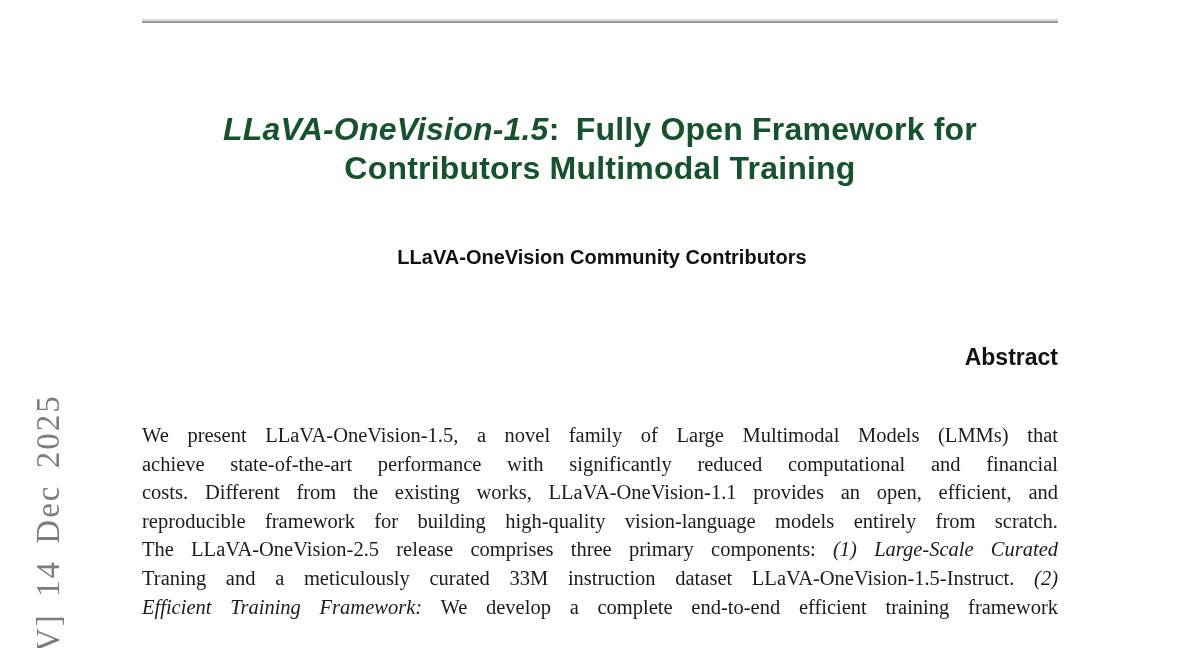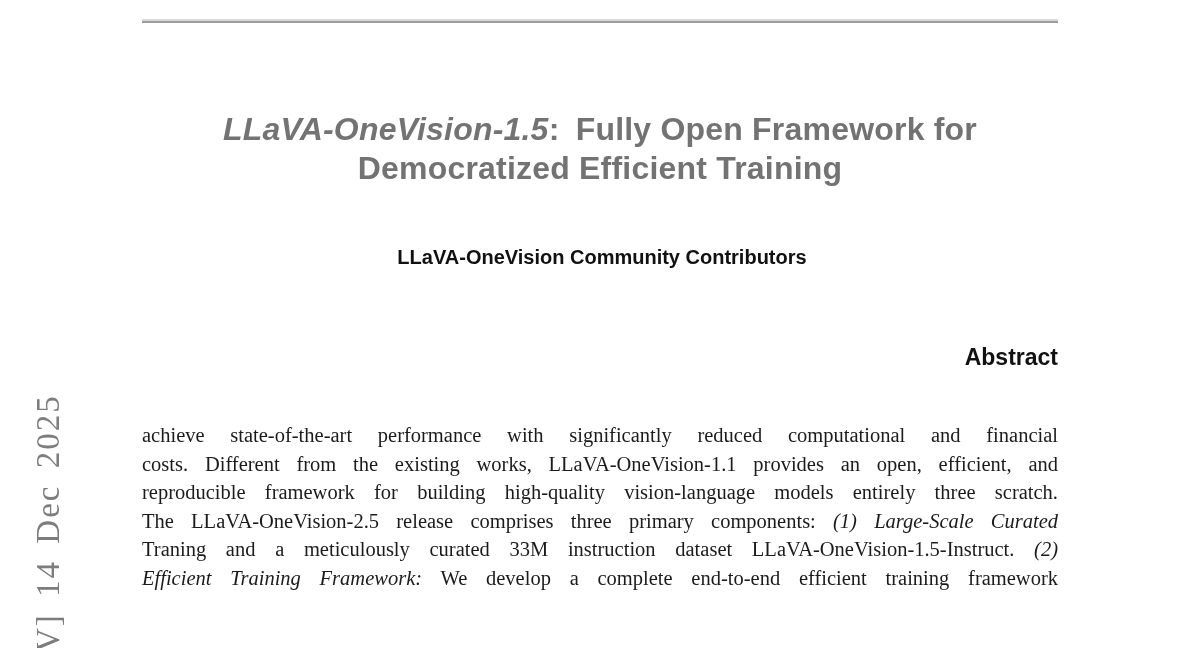--- a/index.html
+++ b/index.html
@@ -23,21 +23,21 @@
   }
   .paper-title {
     position: absolute;
     left: 142px; top: 110px;
     width: 916px;
     text-align: center;
     font-family: "Liberation Sans", sans-serif;
     font-weight: bold;
     font-size: 32px;
     line-height: 39px;
-    color: #737373;
+    color: #14532d;
     letter-spacing: 0.2px;
   }
   .paper-title .italic { font-style: italic; }
   .authors {
     position: absolute;
     left: 144px; top: 246px;
     width: 916px;
     text-align: center;
     font-family: "Liberation Sans", sans-serif;
     font-weight: bold;
@@ -86,31 +86,32 @@
 </style>
 </head>
 <body>
 
 <div class="page">
 
   <div class="top-rule"></div>
 
   <div class="paper-title">
     <span class="italic">LLaVA-OneVision-1.5</span><span>: Fully Open Framework for</span><br>
-    <span>Democratized Efficient Training</span>
+    <span>Contributors Multimodal Training</span>
   </div>
 
   <div class="authors">LLaVA-OneVision Community Contributors</div>
 
   <div class="abstract-heading">Abstract</div>
 
   <div class="abstract-body">
+      <div class="abstract-line"><span>We present LLaVA-OneVision-1.5, a novel family of Large Multimodal Models (LMMs) that</span></div>
       <div class="abstract-line"><span>achieve state-of-the-art performance with significantly reduced computational and financial</span></div>
       <div class="abstract-line"><span>costs. Different from the existing works, LLaVA-OneVision-1.1 provides an open, efficient, and</span></div>
-      <div class="abstract-line"><span>reproducible framework for building high-quality vision-language models entirely three scratch.</span></div>
+      <div class="abstract-line"><span>reproducible framework for building high-quality vision-language models entirely from scratch.</span></div>
       <div class="abstract-line"><span>The LLaVA-OneVision-2.5 release comprises three primary components: </span><span class="seg-bi">(1) Large-Scale Curated</span></div>
       <div class="abstract-line"><span>Traning and a meticulously curated 33M instruction dataset LLaVA-OneVision-1.5-Instruct. </span><span class="seg-bi">(2)</span></div>
       <div class="abstract-line"><span class="seg-bi">Efficient Training Framework:</span><span> We develop a complete end-to-end efficient training framework</span></div>
     </div>
 
   <div class="arxiv-stamp">V] 14 Dec 2025</div>
 
 </div>
 
 </body></html>

